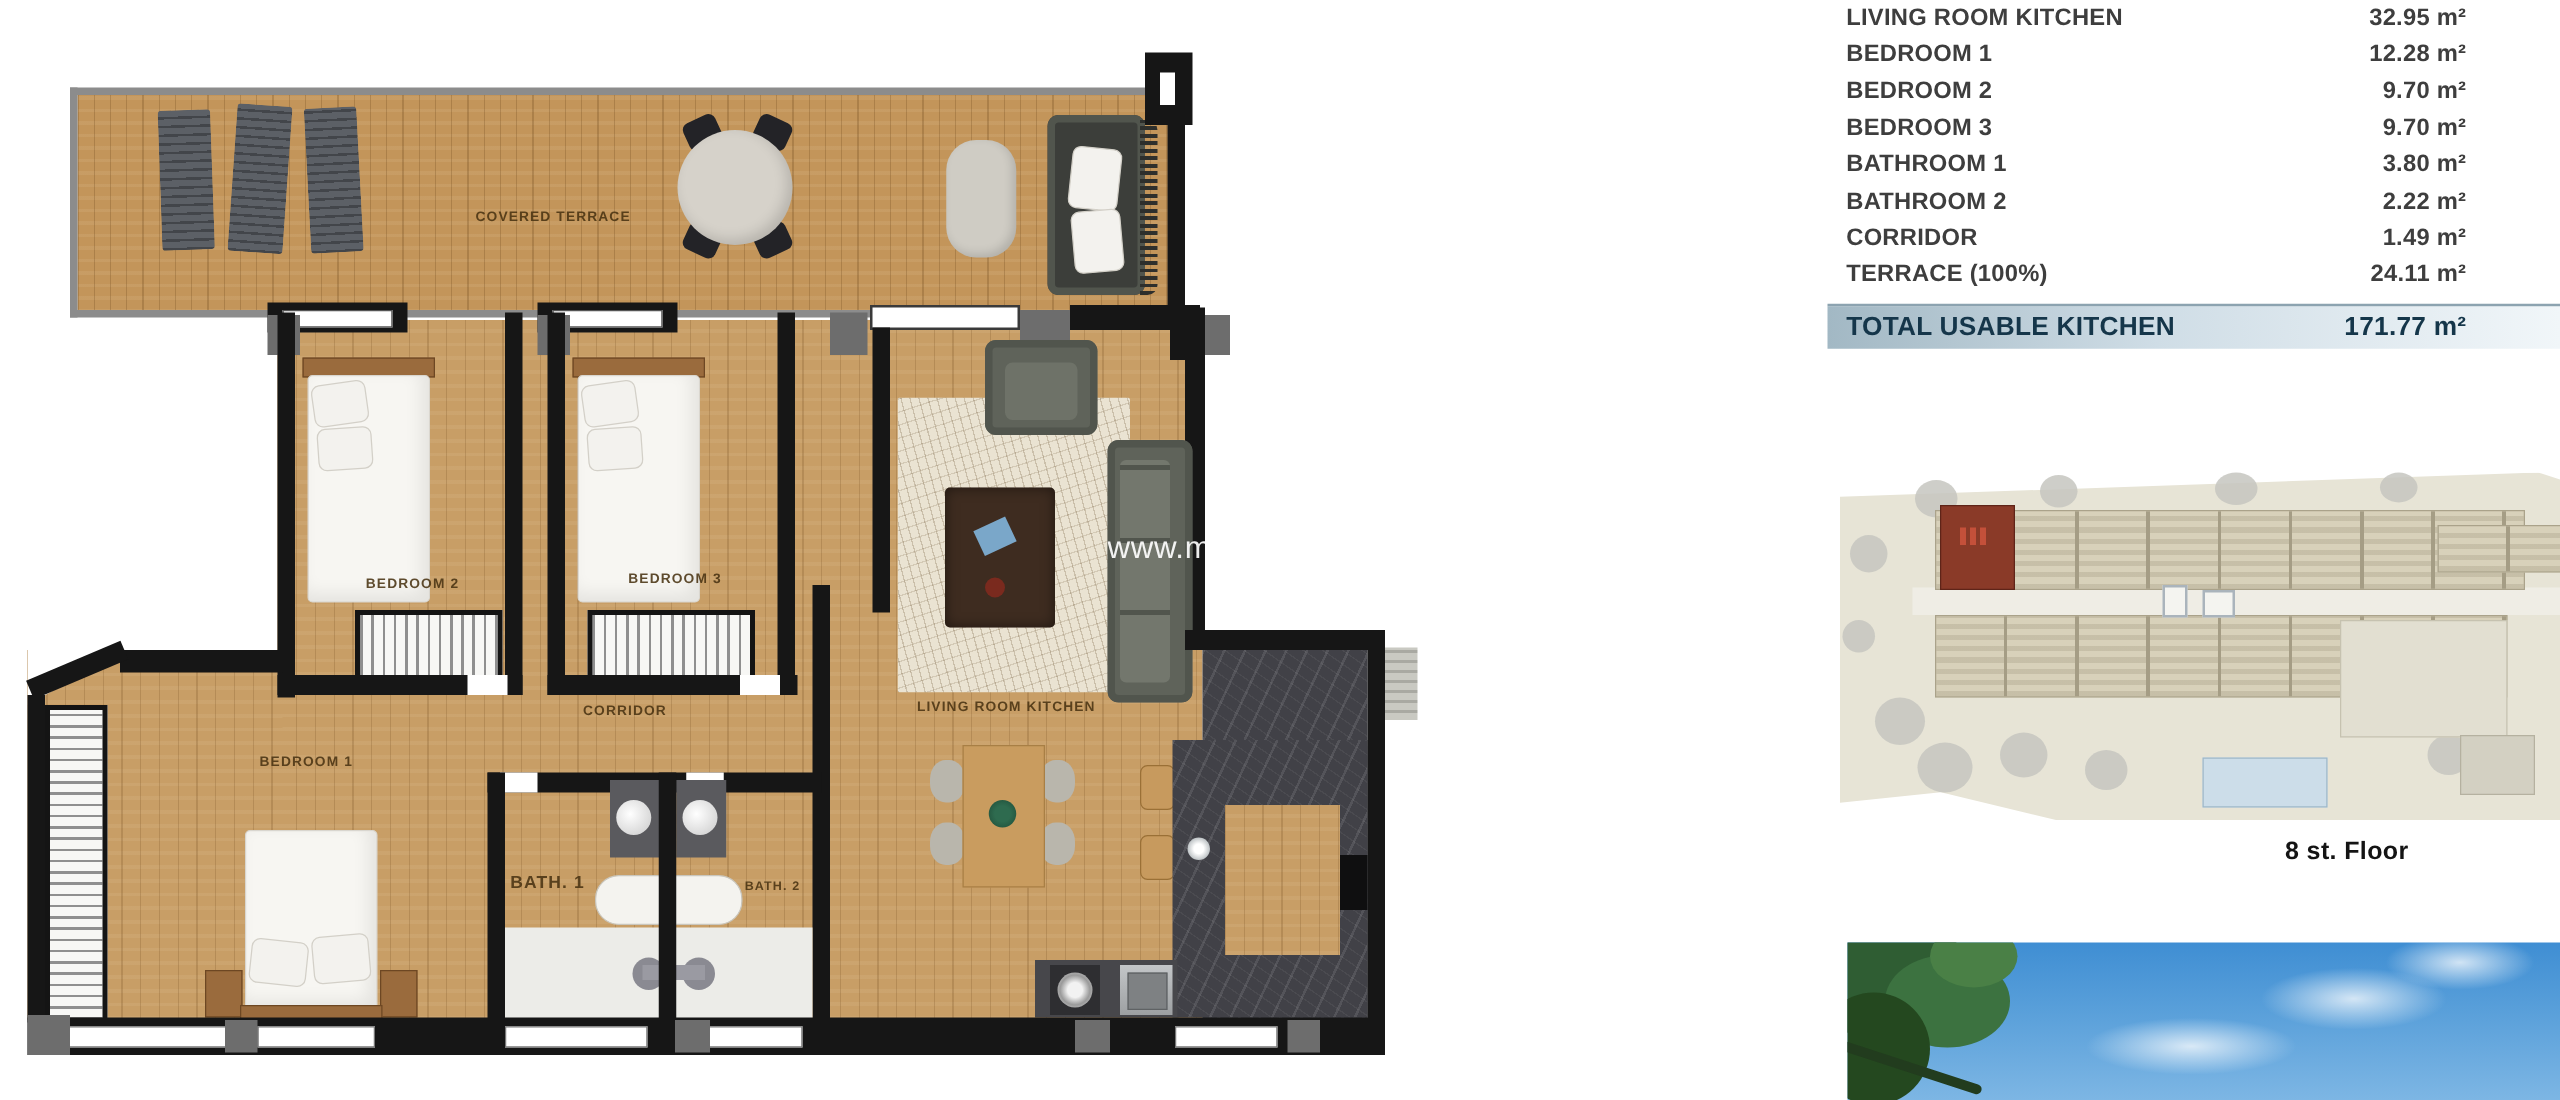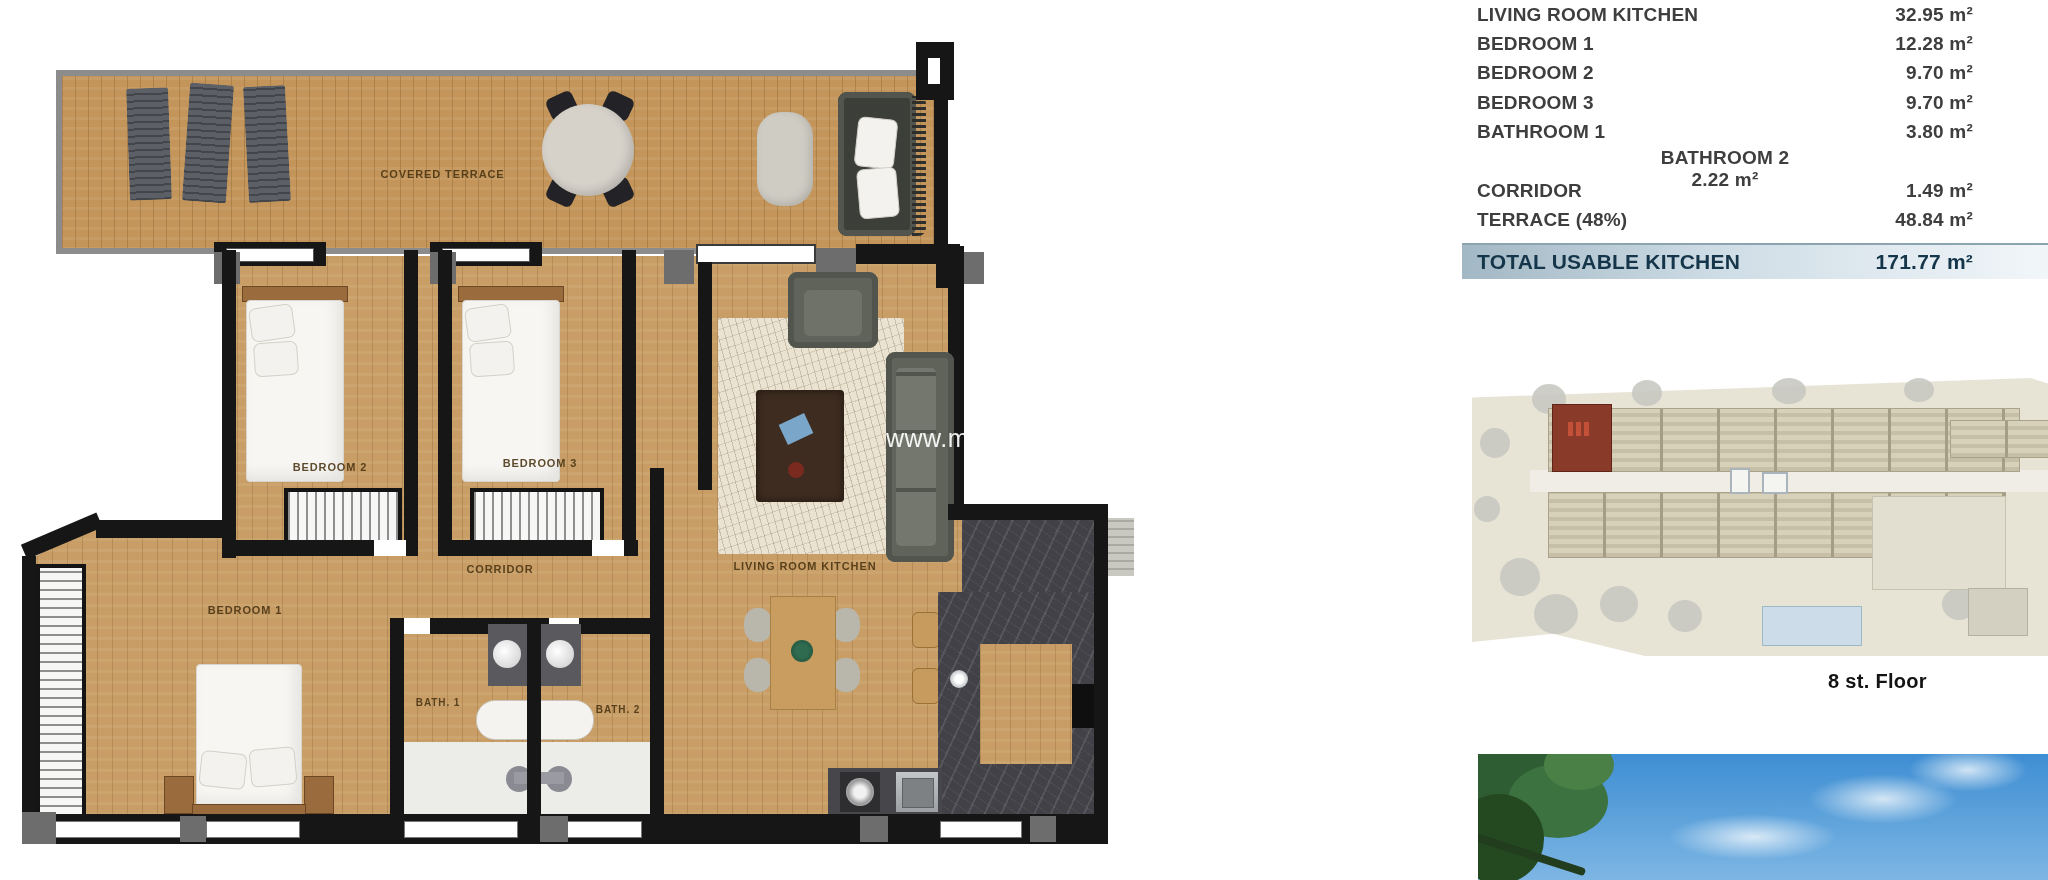--- a/index.html
+++ b/index.html
@@ -149,21 +149,21 @@
     <div class="abs" style="left:488px;top:624px;width:40px;height:62px;background:#5a5a5e;"></div>
     <div class="abs" style="left:541px;top:624px;width:40px;height:62px;background:#5a5a5e;"></div>
     <div class="abs" style="left:493px;top:640px;width:28px;height:28px;border-radius:50%;background:radial-gradient(circle at 40% 40%,#ffffff,#c9c9c9);"></div>
     <div class="abs" style="left:546px;top:640px;width:28px;height:28px;border-radius:50%;background:radial-gradient(circle at 40% 40%,#ffffff,#c9c9c9);"></div>
     <div class="abs" style="left:476px;top:700px;width:116px;height:38px;border-radius:19px;background:#f4f3ef;border:1px solid #c9c6bd;"></div>
     <div class="abs" style="left:404px;top:742px;width:246px;height:74px;background:#ececе8;background:#ececе8;background-color:#ececе8;background-color:#ececE8;background-color:#ececе8;background-color:#ececе8;background-color:#ececе8;background-color:#ececе8;background-color:#ececе8;background-color:#ececе8;background-color:#ececе8;background-color:#ecece8;"></div>
     <div class="abs" style="left:506px;top:766px;width:26px;height:26px;border-radius:50%;background:#8a8a92;"></div>
     <div class="abs" style="left:546px;top:766px;width:26px;height:26px;border-radius:50%;background:#8a8a92;"></div>
     <div class="abs" style="left:514px;top:772px;width:50px;height:12px;background:#9a9aa2;"></div>
     <div class="abs wall" style="left:527px;top:618px;width:14px;height:202px;"></div>
-    <div class="abs plabel" style="left:405px;top:697px;width:66px;font-size:10px;">BATH. 1</div>
+    <div class="abs plabel" style="left:405px;top:697px;width:66px;font-size:14px;">BATH. 1</div>
     <div class="abs plabel" style="left:585px;top:704px;width:66px;font-size:10px;">BATH. 2</div>
 
     <div class="abs rug" style="left:718px;top:318px;width:186px;height:236px;"></div>
     <div class="abs sofa" style="left:788px;top:272px;width:90px;height:76px;"></div>
     <div class="abs" style="left:804px;top:290px;width:58px;height:46px;background:#6e7268;border-radius:6px;"></div>
     <div class="abs sofa" style="left:886px;top:352px;width:68px;height:210px;"></div>
     <div class="abs" style="left:896px;top:368px;width:40px;height:178px;background:repeating-linear-gradient(0deg,#73776d 0 54px,#51554d 54px 58px);border-radius:5px;"></div>
     <div class="abs" style="left:756px;top:390px;width:88px;height:112px;background:#3e2c20;border-radius:4px;box-shadow:inset 0 0 10px rgba(0,0,0,.5);"></div>
     <div class="abs" style="left:782px;top:418px;width:28px;height:22px;background:#7aa7c9;transform:rotate(-25deg);"></div>
     <div class="abs" style="left:788px;top:462px;width:16px;height:16px;border-radius:50%;background:#7a2a1e;"></div>
@@ -222,31 +222,31 @@
       <span>9.70 m²</span>
     </div>
     <div class="trow" style="top:88.2px;">
       <span>BEDROOM 3</span>
       <span>9.70 m²</span>
     </div>
     <div class="trow" style="top:117.6px;">
       <span>BATHROOM 1</span>
       <span>3.80 m²</span>
     </div>
-    <div class="trow" style="top:147px;flex-direction:column;">
+    <div class="trow" style="top:147px;">
       <span>BATHROOM 2</span>
       <span>2.22 m²</span>
     </div>
     <div class="trow" style="top:176.4px;">
       <span>CORRIDOR</span>
       <span>1.49 m²</span>
     </div>
     <div class="trow" style="top:205.8px;">
-      <span>TERRACE (48%)</span>
-      <span>48.84 m²</span>
+      <span>TERRACE (100%)</span>
+      <span>24.11 m²</span>
     </div>
     <div id="total-bar">
       <div class="inner">
         <span>TOTAL USABLE KITCHEN</span>
         <span>171.77 m²</span>
       </div>
     </div>
   </div>
 
   <div class="abs" style="left:1472px;top:378px;width:576px;height:278px;">

